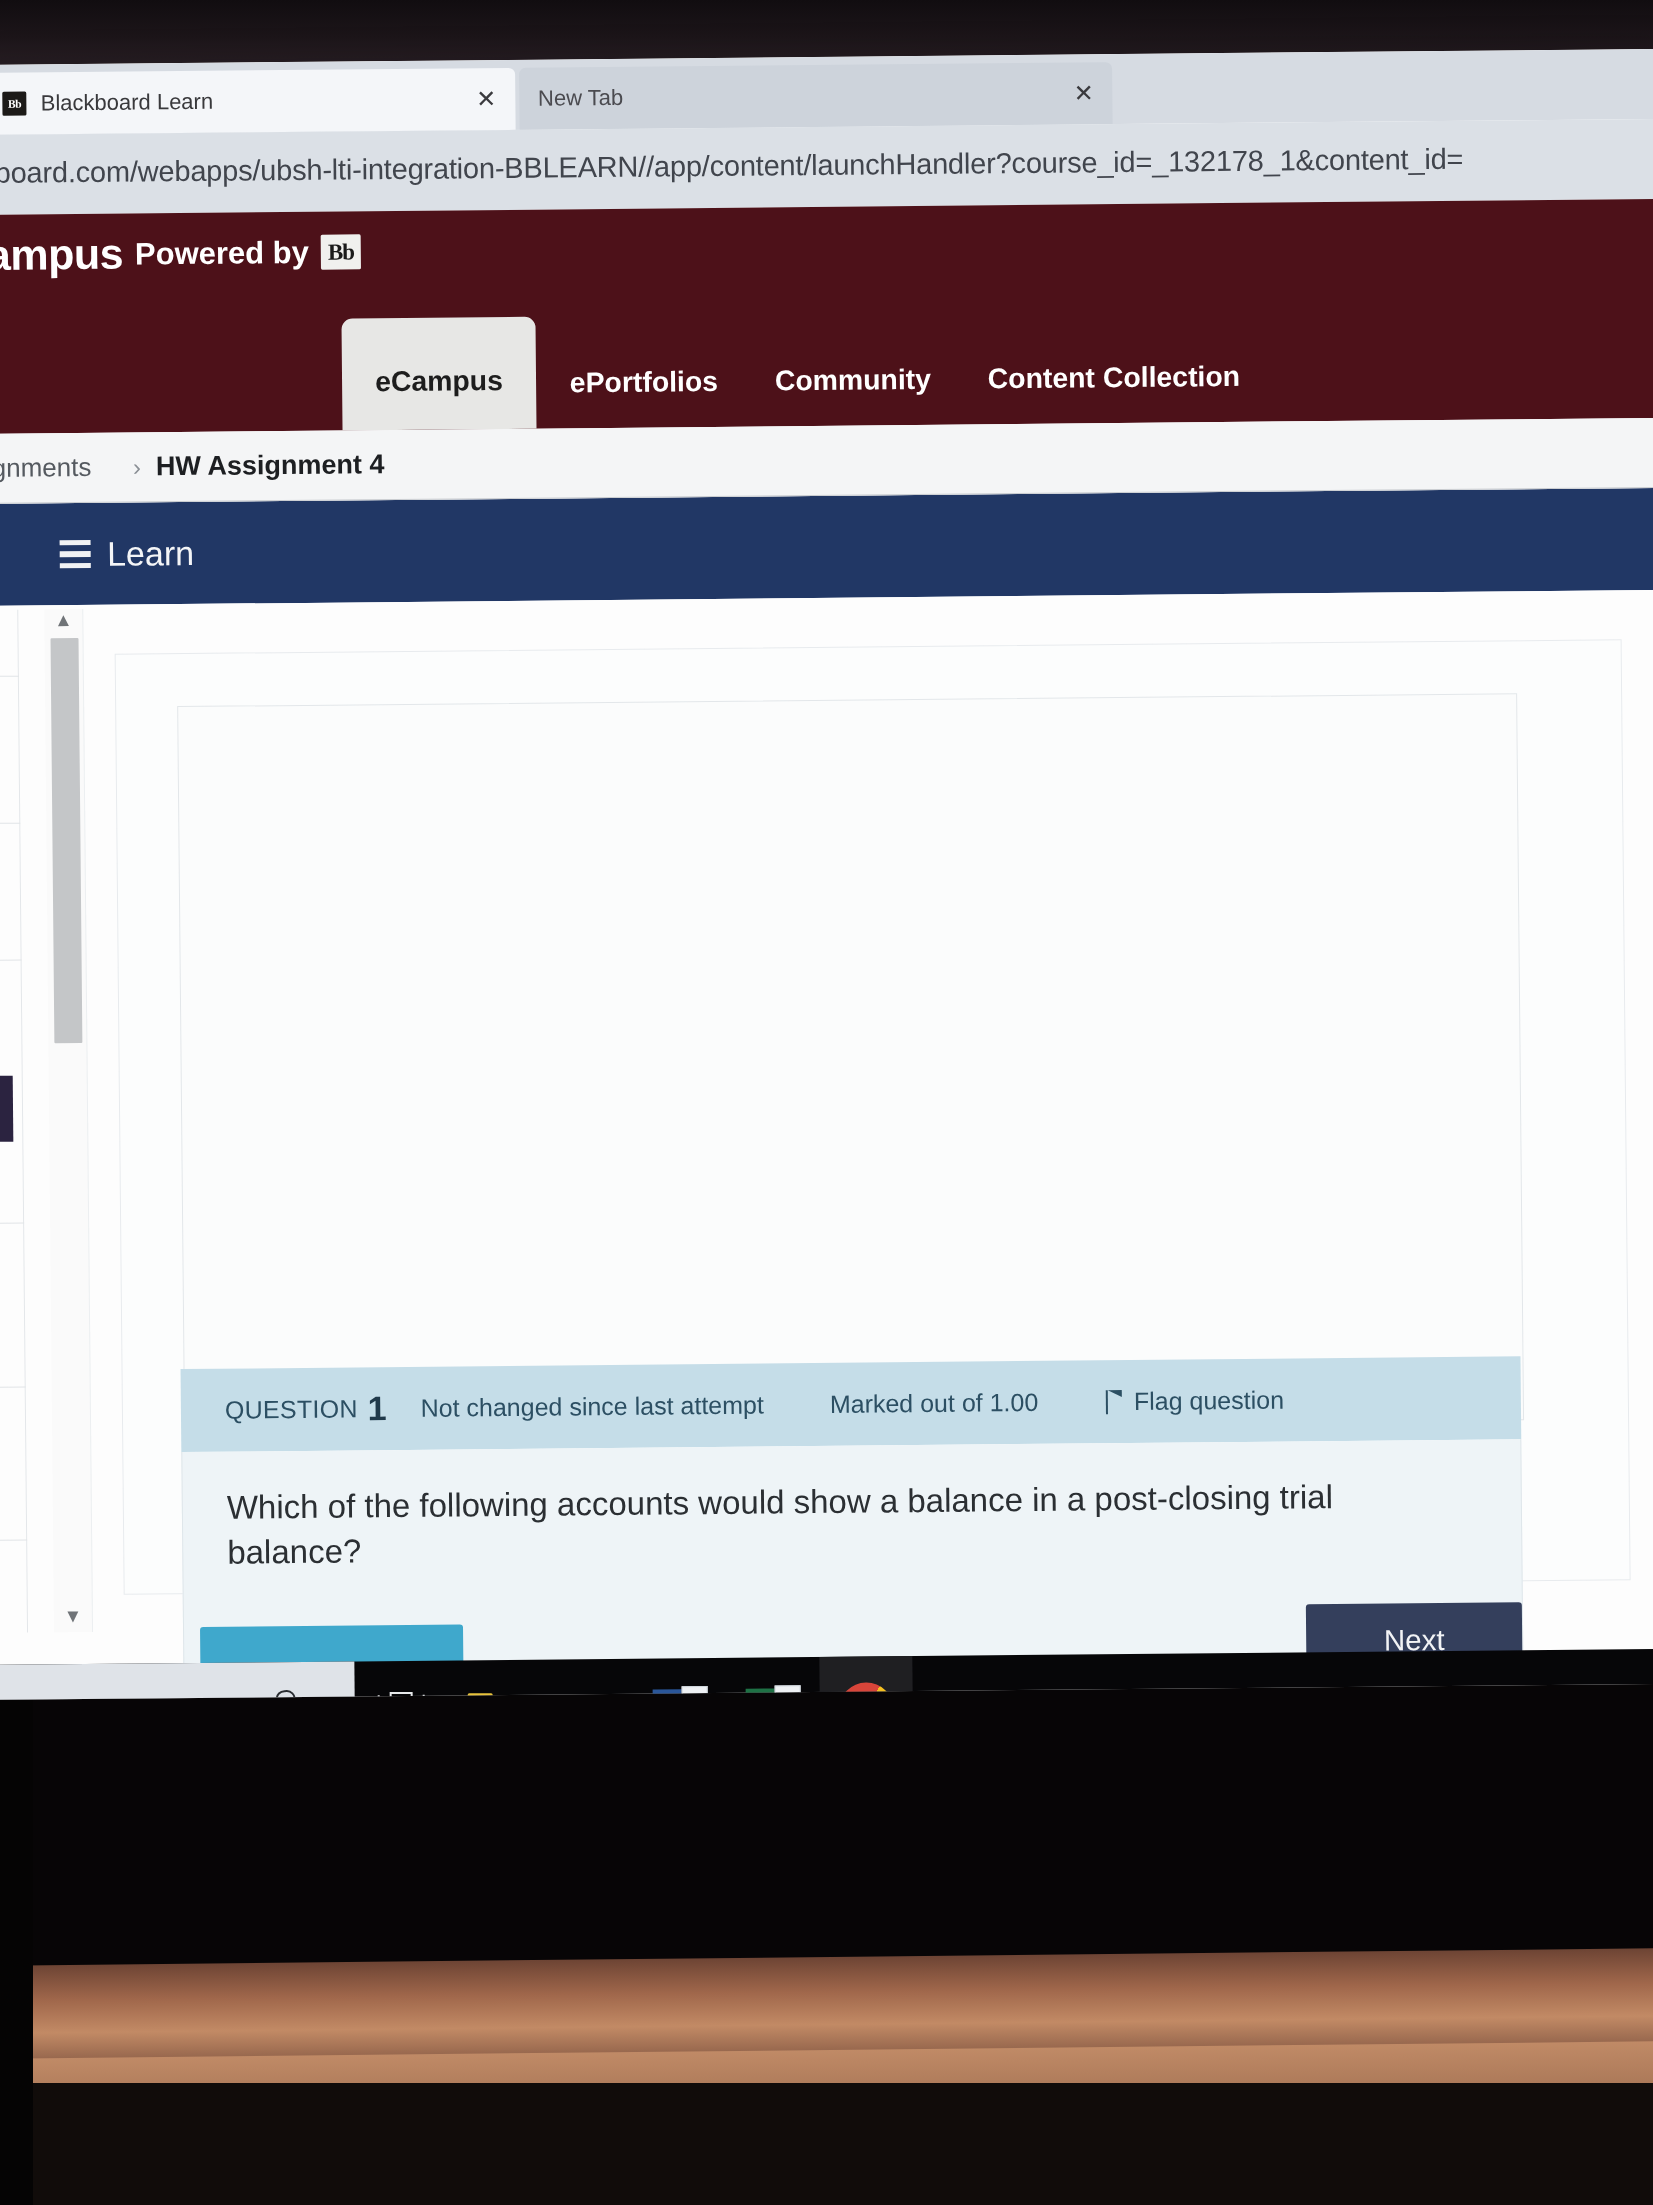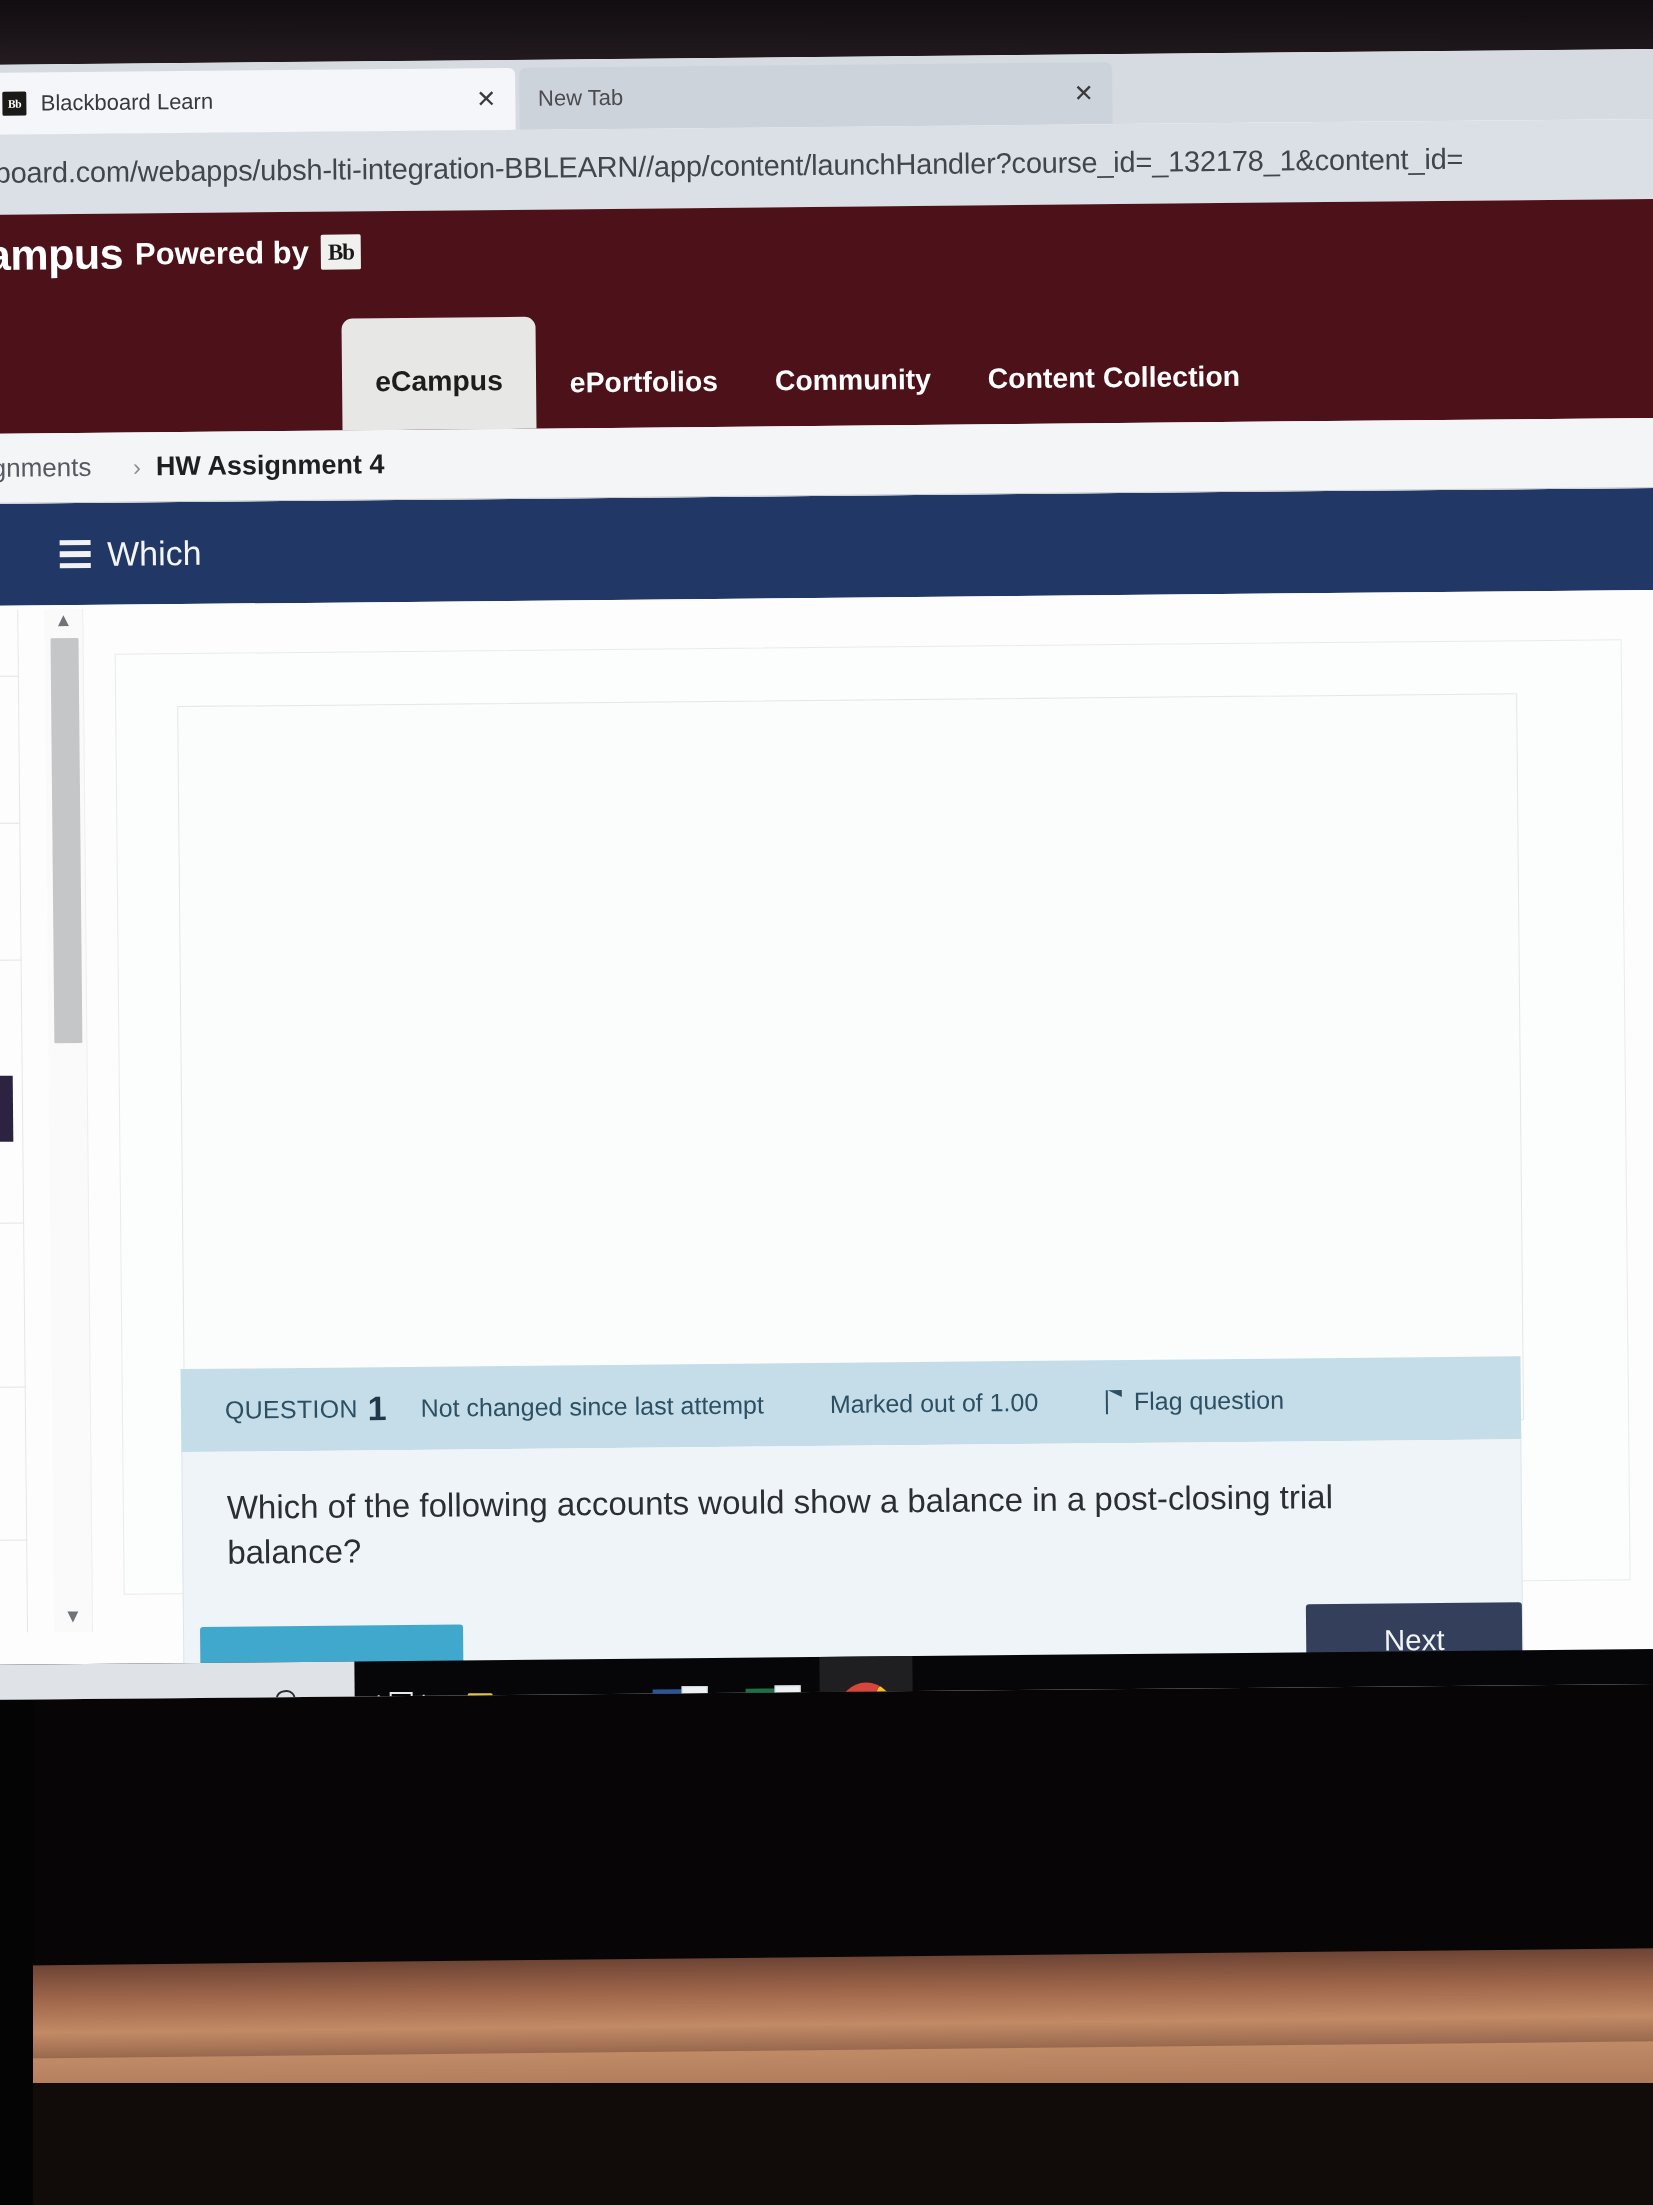--- a/index.html
+++ b/index.html
@@ -373,21 +373,21 @@
       <span class="crumb-sep">›</span>
       <span class="crumb-current">HW Assignment 4</span>
     </div>
 
     <div class="menubar">
       <span class="hamburger">
         <span></span>
           <span></span>
           <span></span>
       </span>
-      <span class="menu-label">Which</span>
+      <span class="menu-label">Learn</span>
     </div>
 
     <div class="page">
 
       <div class="ghost-col">
         <i style="top:66px"></i>
           <i style="top:213px"></i>
           <i style="top:350px"></i>
         <i style="top:613px"></i>
           <i style="top:777px"></i>

